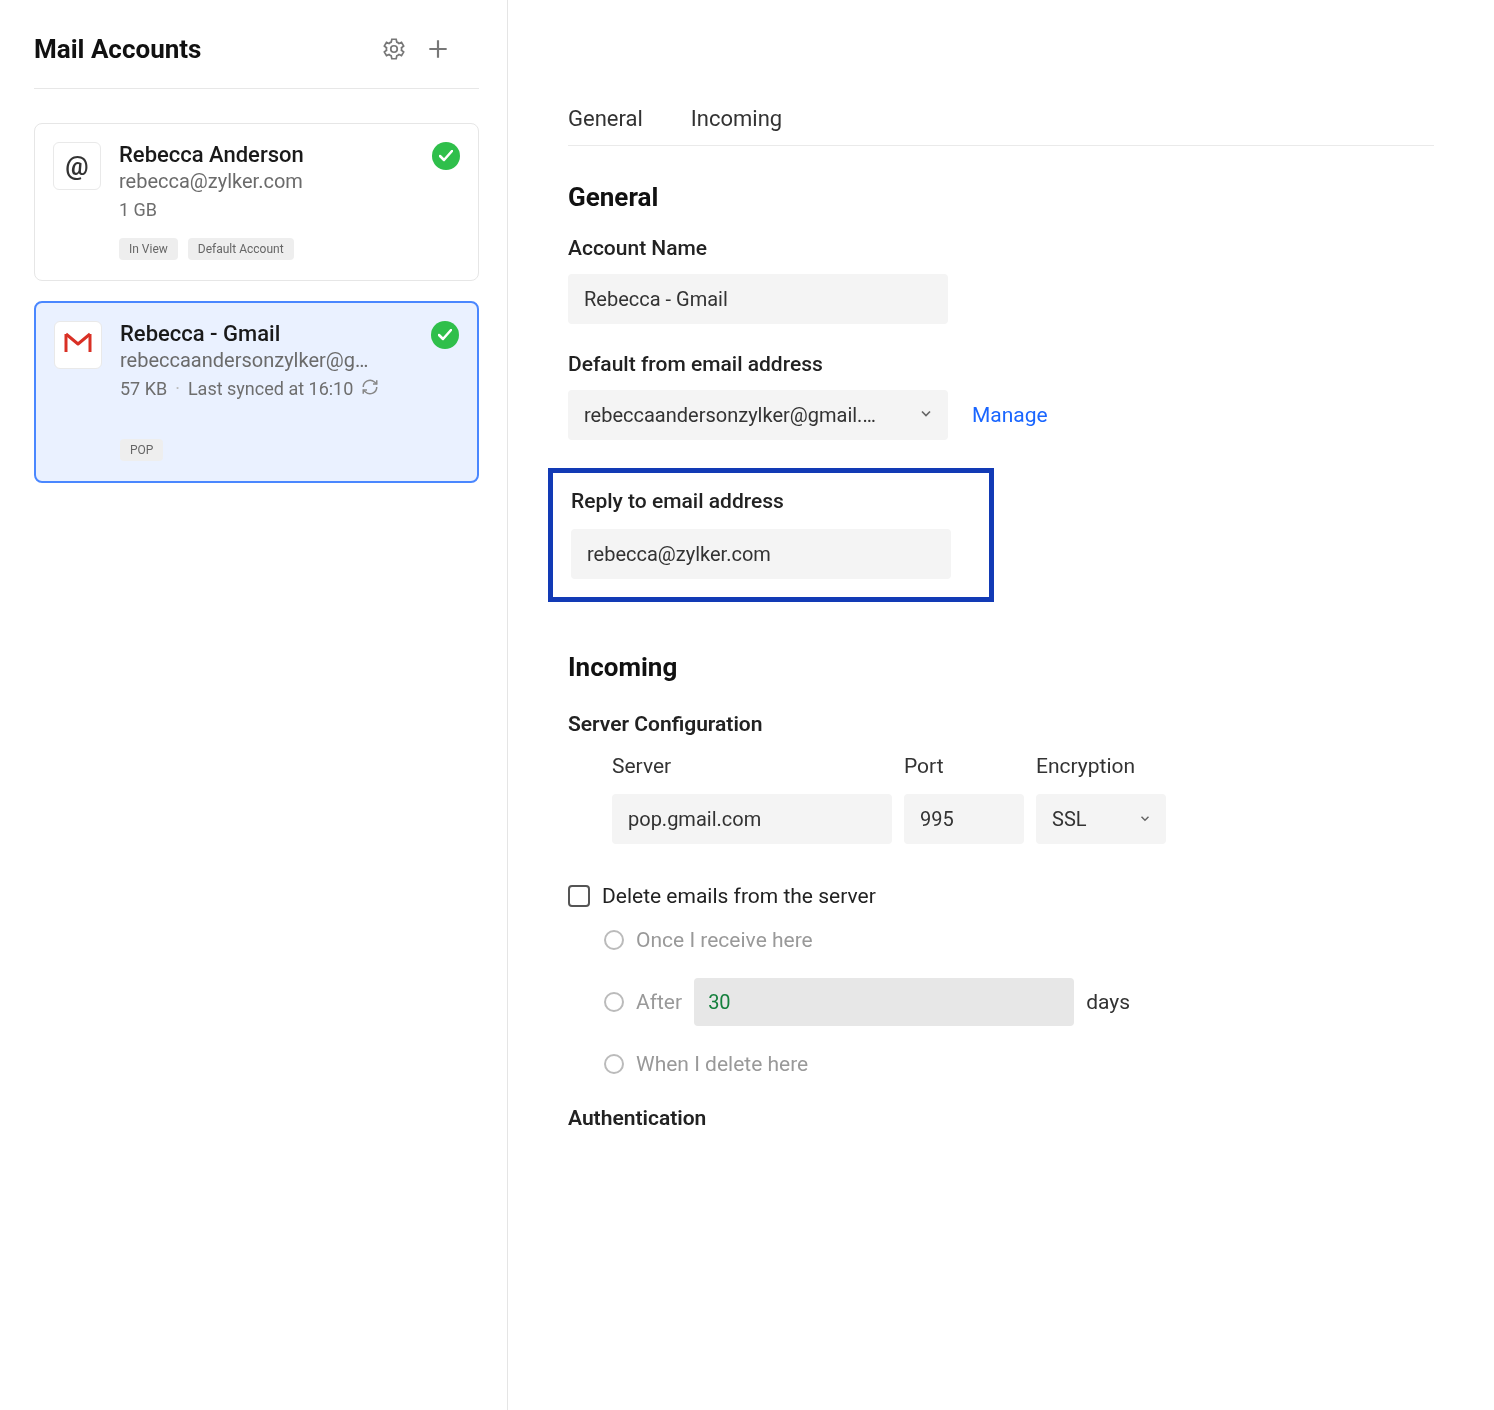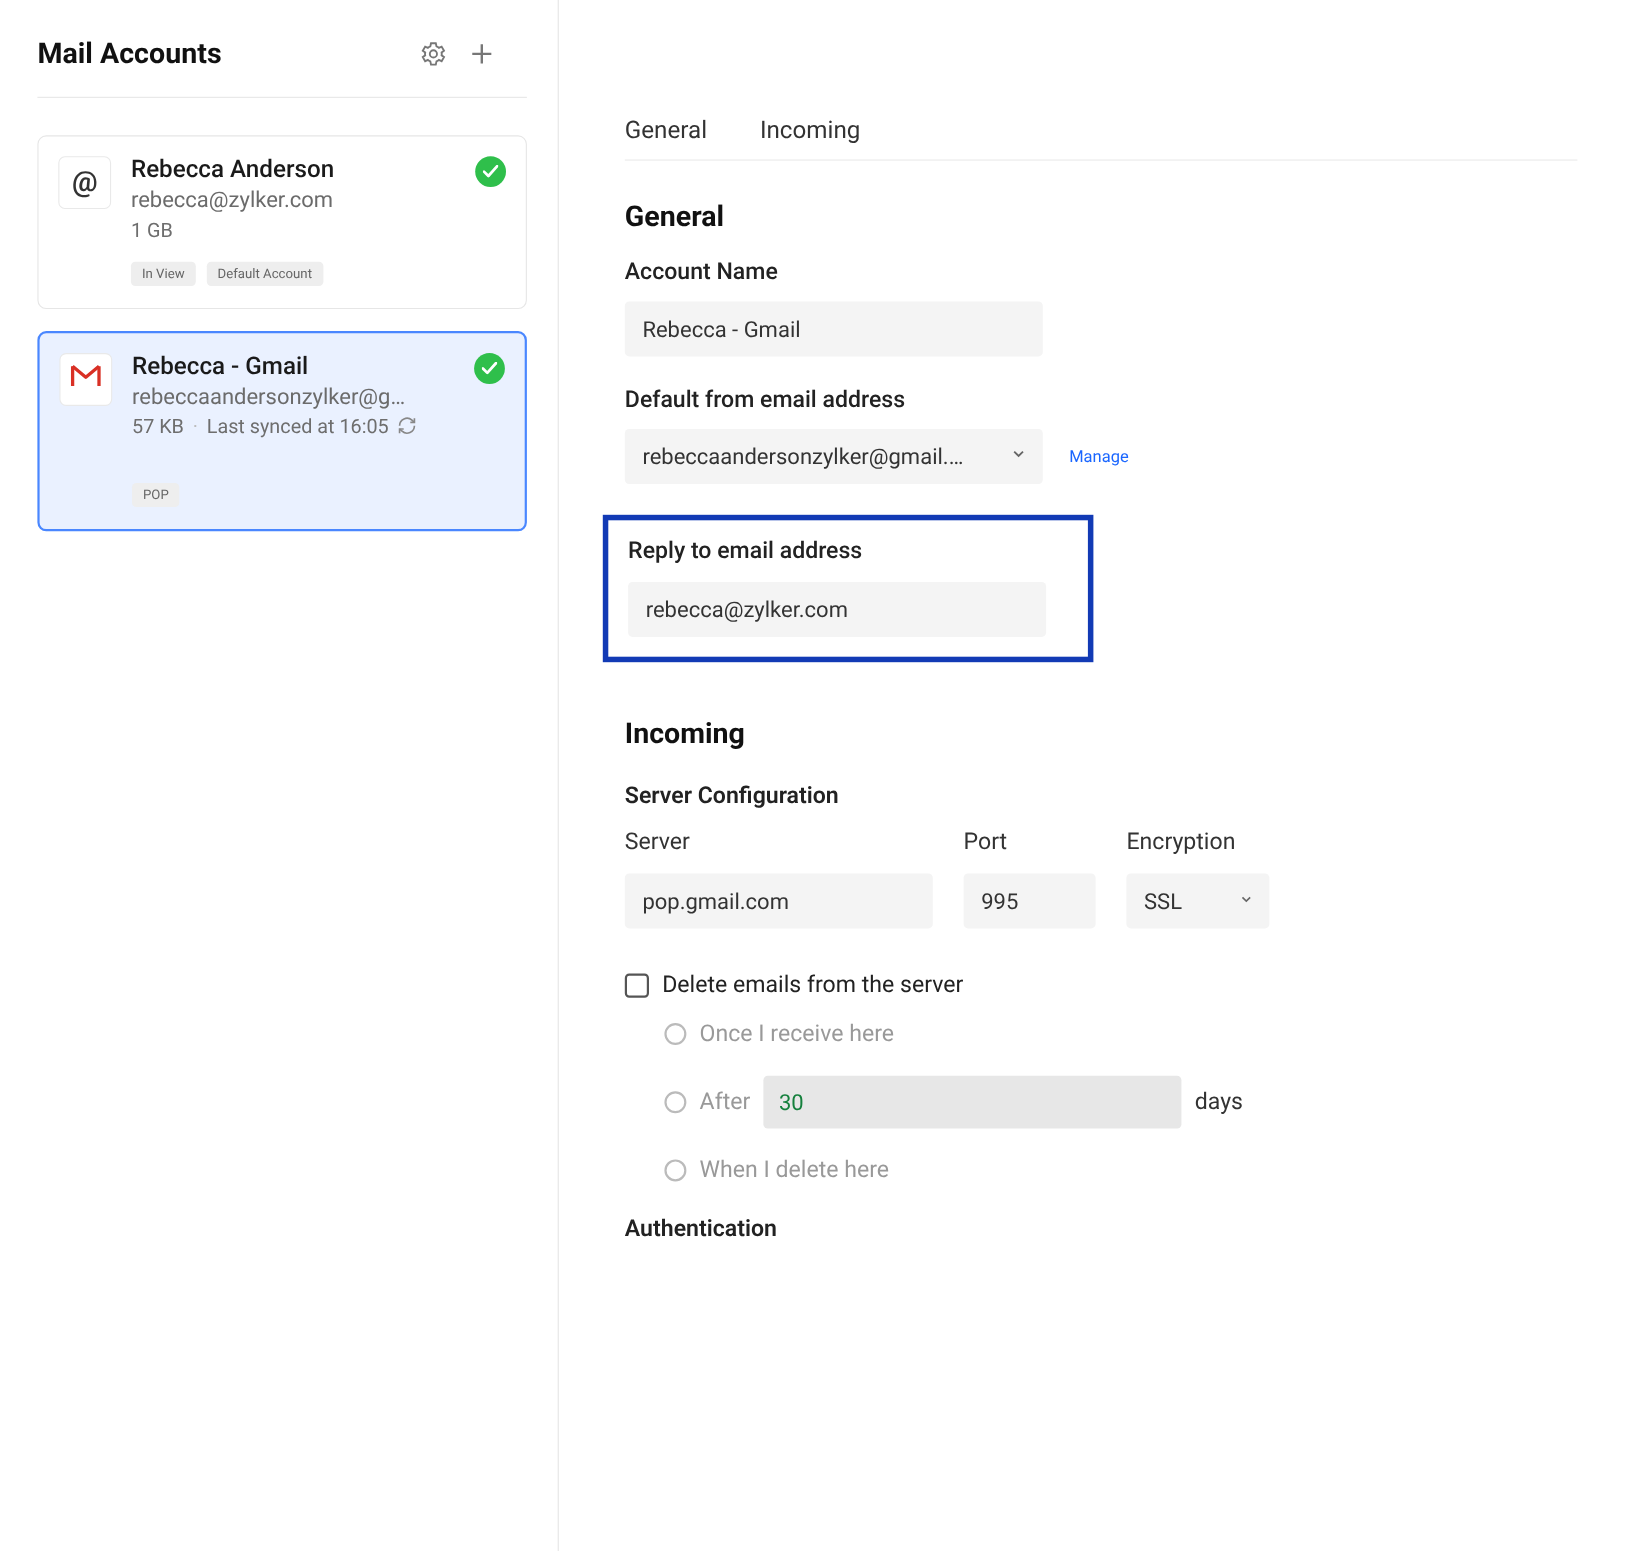--- a/index.html
+++ b/index.html
@@ -180,42 +180,43 @@
   .select-wrap .chev {
     position: absolute;
     right: 14px;
     top: 50%;
     transform: translateY(-50%);
     pointer-events: none;
     color: #666;
   }
   .manage-link {
     color: #1a66ff;
-    font-size: 15px;
+    font-size: 21px;
     cursor: pointer;
   }
   .highlight-box {
     border: 5px solid #123ab5;
     padding: 16px 18px 18px 18px;
     margin-left: -20px;
     margin-right: auto;
     width: 446px;
     margin-top: 20px;
   }
   .highlight-box .field-label{ margin-bottom: 16px;}
   .subsection-h {
     font-size: 21px;
     font-weight: 600;
     margin-top: 30px;
     margin-bottom: 18px;
   }
   .server-grid {
     display: flex;
-    gap: 28px;
+    gap: 12px;
     align-items: flex-start;
+    margin-left: 44px;
   }
   .server-grid .col-label {
     font-size: 21px;
     color: #333;
     margin-bottom: 16px;
   }
   .server-grid .col { display: flex; flex-direction: column; }
   .col.server .input-box{ width: 280px; }
   .col.port .input-box{ width: 120px; }
   .col.enc .select-wrap{ width: 130px; }
@@ -318,21 +319,21 @@
               <path d="M26 2 V20" stroke="#d93025" stroke-width="3"></path>
             </svg>
           </span>
         </div>
         <div class="account-body">
           <div class="acct-name">Rebecca - Gmail</div>
           <div class="acct-email">rebeccaandersonzylker@g…</div>
           <div class="acct-meta">
             <span>57 KB</span>
             <span class="dot">·</span>
-            <span>Last synced at 16:05</span>
+            <span>Last synced at 16:10</span>
             <span class="refresh-ic">
               <svg width="18" height="18" viewBox="0 0 24 24" fill="none" stroke="#888" stroke-width="2">
                 <path d="M3 12a9 9 0 0 1 15-6.7L21 8"></path>
                   <path d="M21 3v5h-5"></path>
                 <path d="M21 12a9 9 0 0 1-15 6.7L3 16"></path>
                   <path d="M3 21v-5h5"></path>
               </svg>
             </span>
           </div>
           <div class="tags" style="margin-top:40px;">

